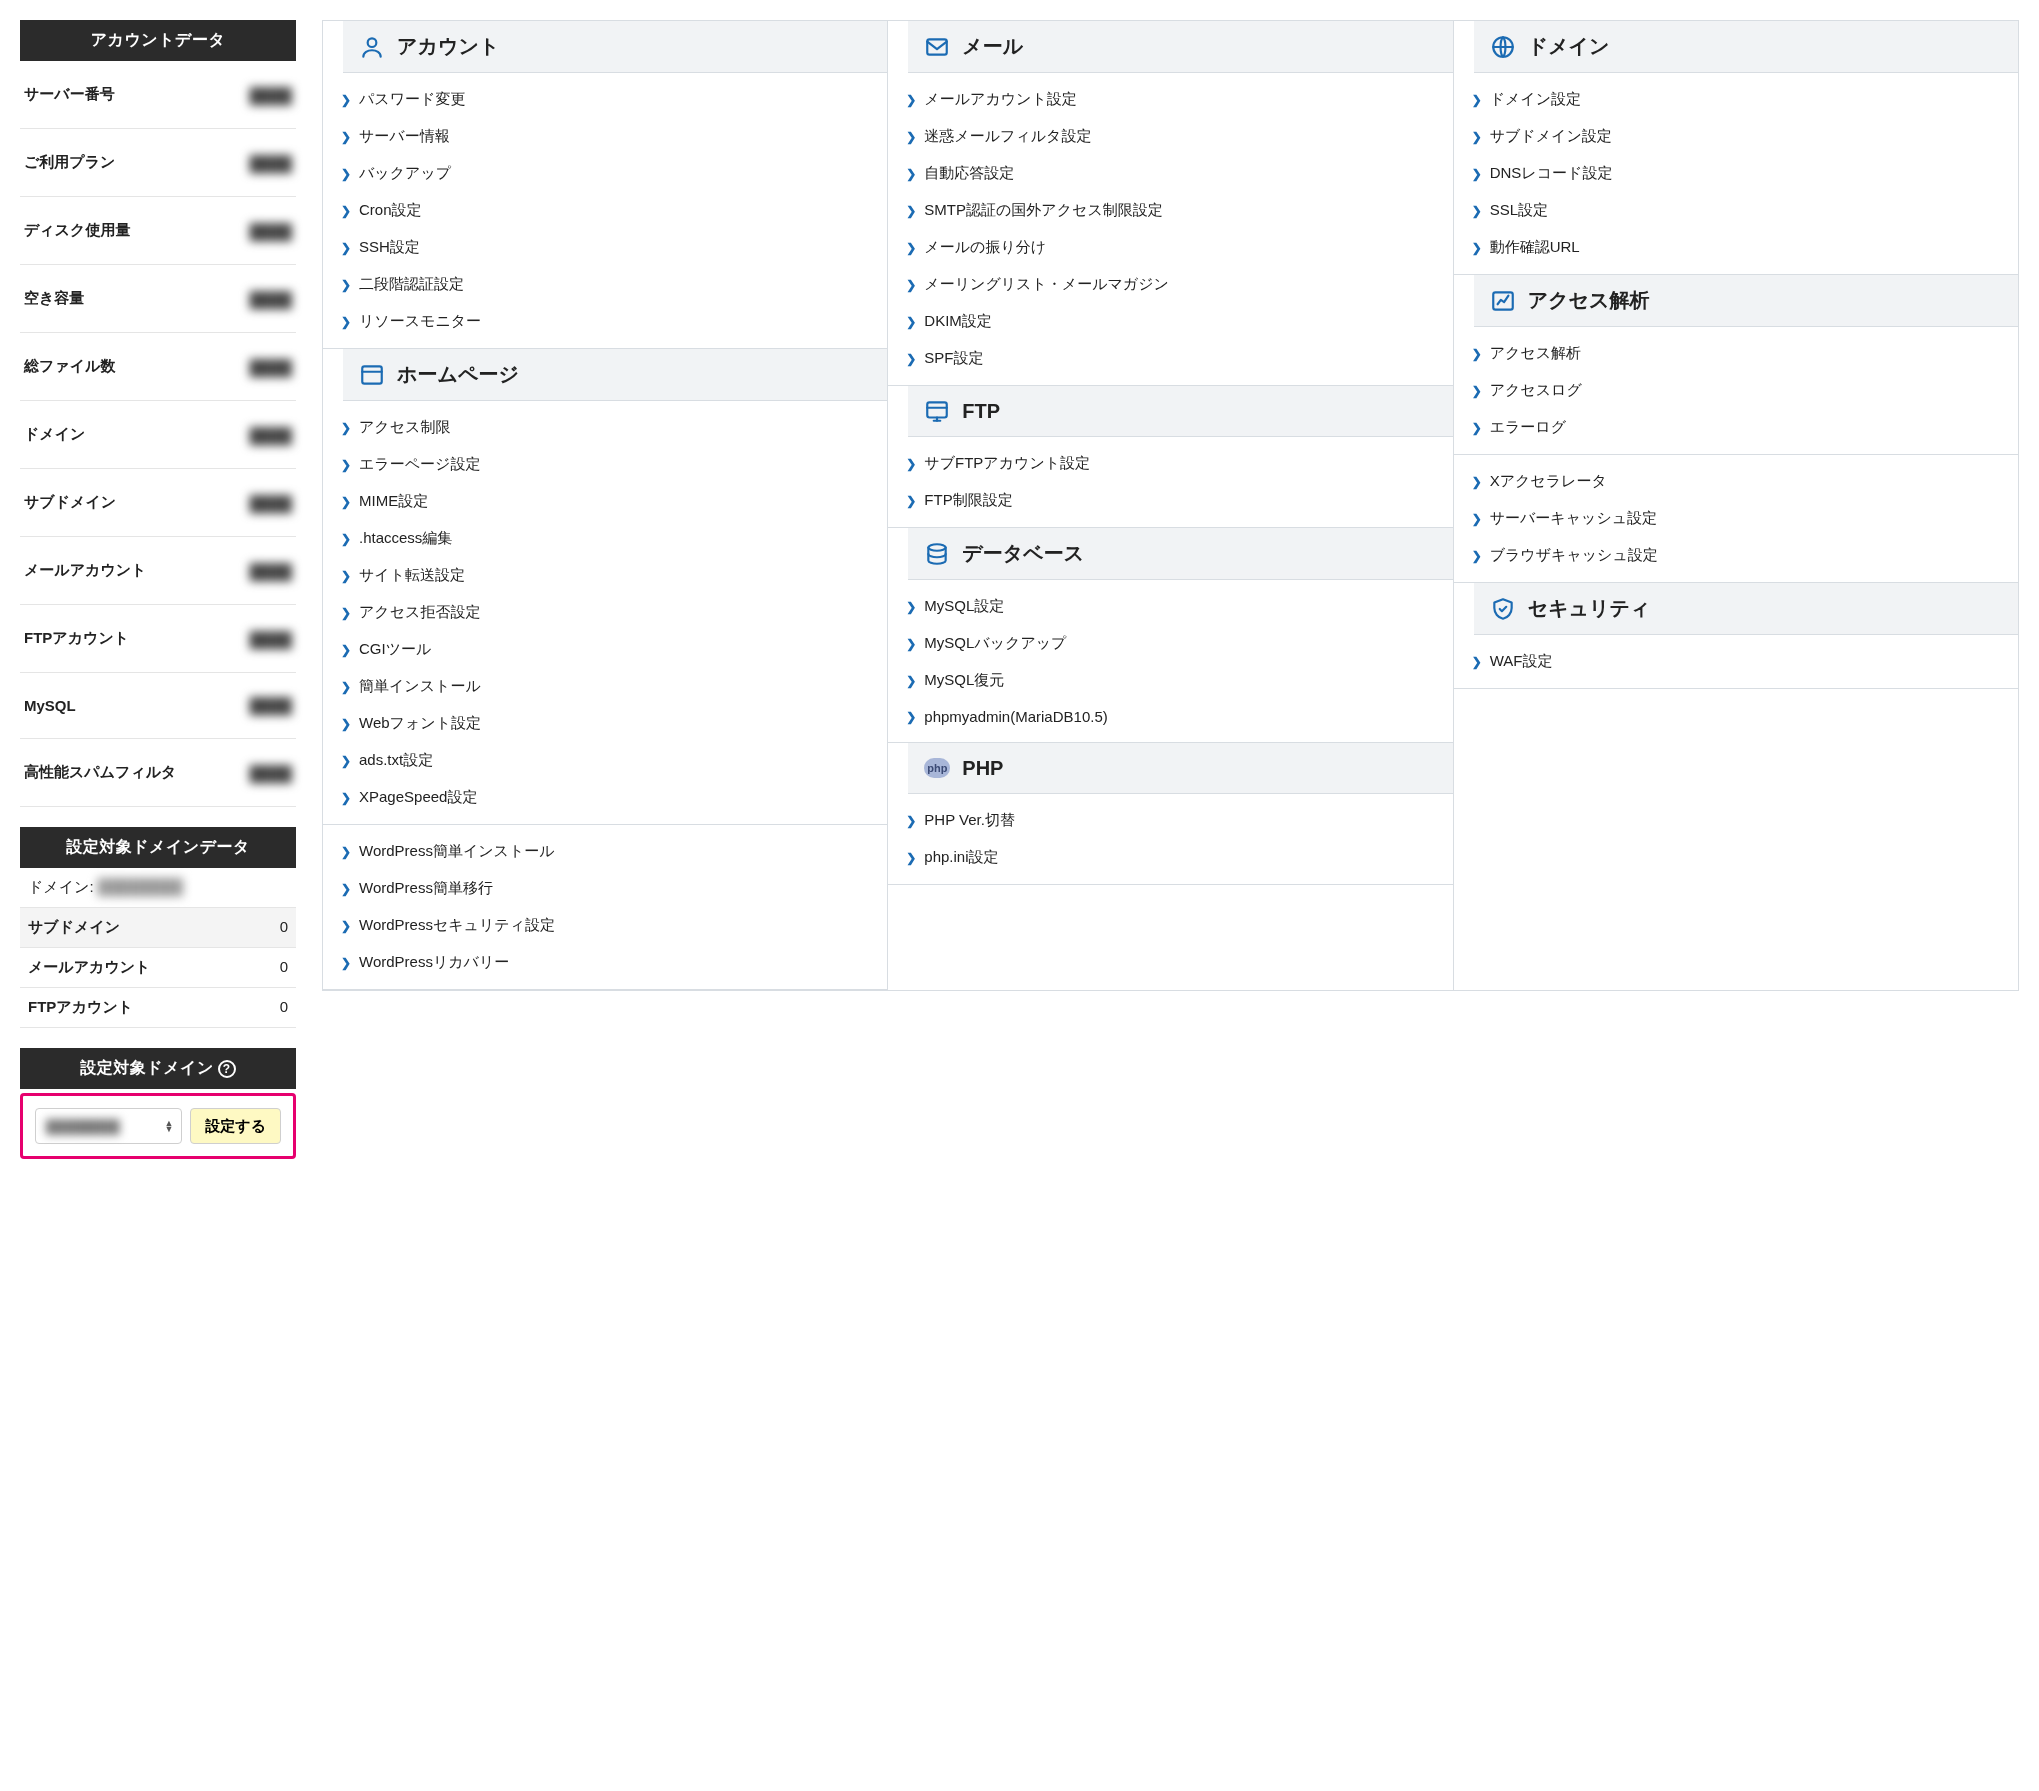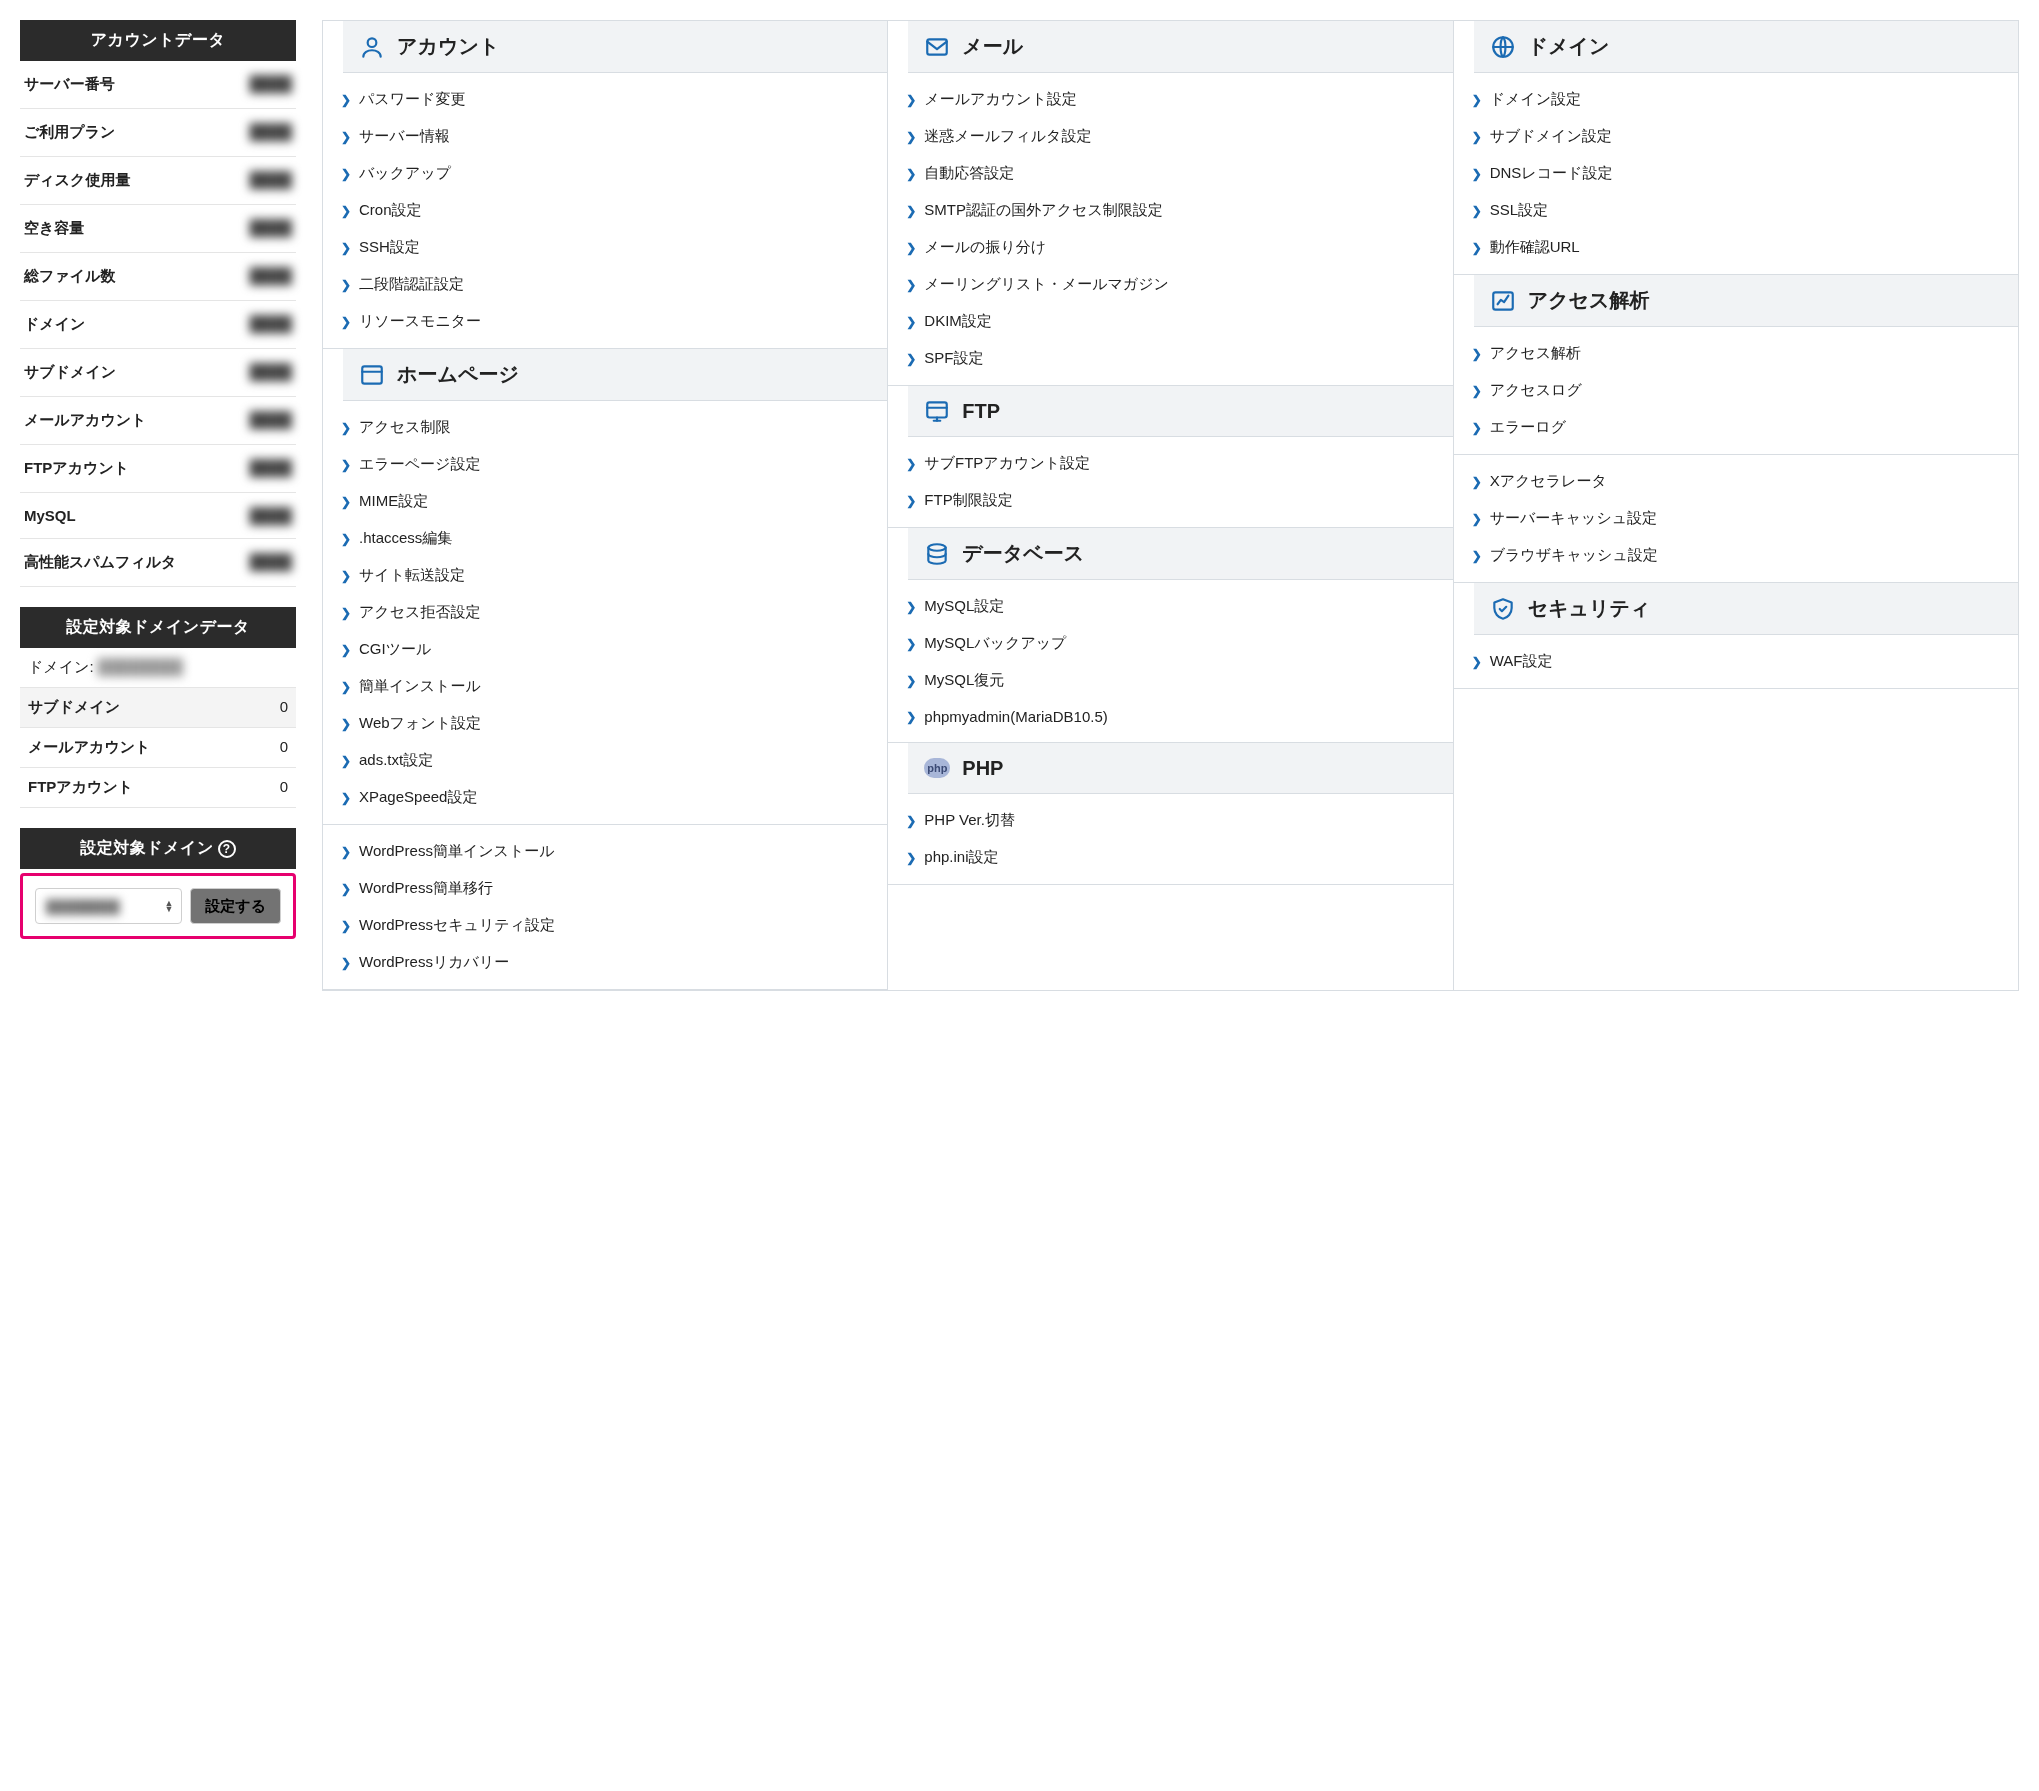--- a/index.html
+++ b/index.html
@@ -22,22 +22,22 @@
     padding: 10px 0;
     letter-spacing: 0.5px;
     display:flex;
     justify-content:center;
     align-items:center;
     gap:4px;
   }
   .stat-list .row {
     display: flex;
     justify-content: space-between;
-    align-items: flex-start;
-    padding: 14px 4px;
+    align-items: flex-end;
+    padding: 24px 4px;
     border-bottom: 1px solid #e5e5e5;
     font-size: 15px;
     font-weight: 600;
     color: #222;
   }
   .stat-list .row .val { font-weight: 400; color:#444; }
   .blurred { filter: blur(5px); color:#9a9a9a; font-weight:400; }
   .panel + .panel { margin-top: 20px; }
   .domain-data .row { display:flex; justify-content:space-between; padding:10px 8px; border-bottom:1px solid #e5e5e5; font-size:15px; }
   .domain-data .row:first-child { background:#f4f4f4; font-weight:400; }
@@ -52,21 +52,21 @@
   }
   .fake-select {
     flex:1; border:1px solid #cfcfcf; border-radius:4px; height:36px; display:flex; align-items:center;
     padding:0 10px; position:relative;
   }
   .fake-select .sel-text { filter: blur(4px); color:#7a7a7a; font-size:13px; }
   .fake-select .arrows {
     position:absolute; right:8px; display:flex; flex-direction:column; line-height:6px; font-size:9px; color:#555;
   }
   .apply-btn {
-    border:1px solid #cfcfcf; background:#737373; border-radius:4px; height:36px; padding:0 14px;
+    border:1px solid #cfcfcf; background:#fef9c3; border-radius:4px; height:36px; padding:0 14px;
     font-size:15px; font-weight:600; cursor:pointer;
   }
   
   .main { flex:1; border:1px solid #d8dde2; }
   .cols { display:flex; }
   .col { flex:1; border-right:1px solid #d8dde2; }
   .col:last-child { border-right:none; }
   .block { border-bottom:1px solid #d8dde2; }
   .block-header {
     display:flex; align-items:center; gap:12px;

